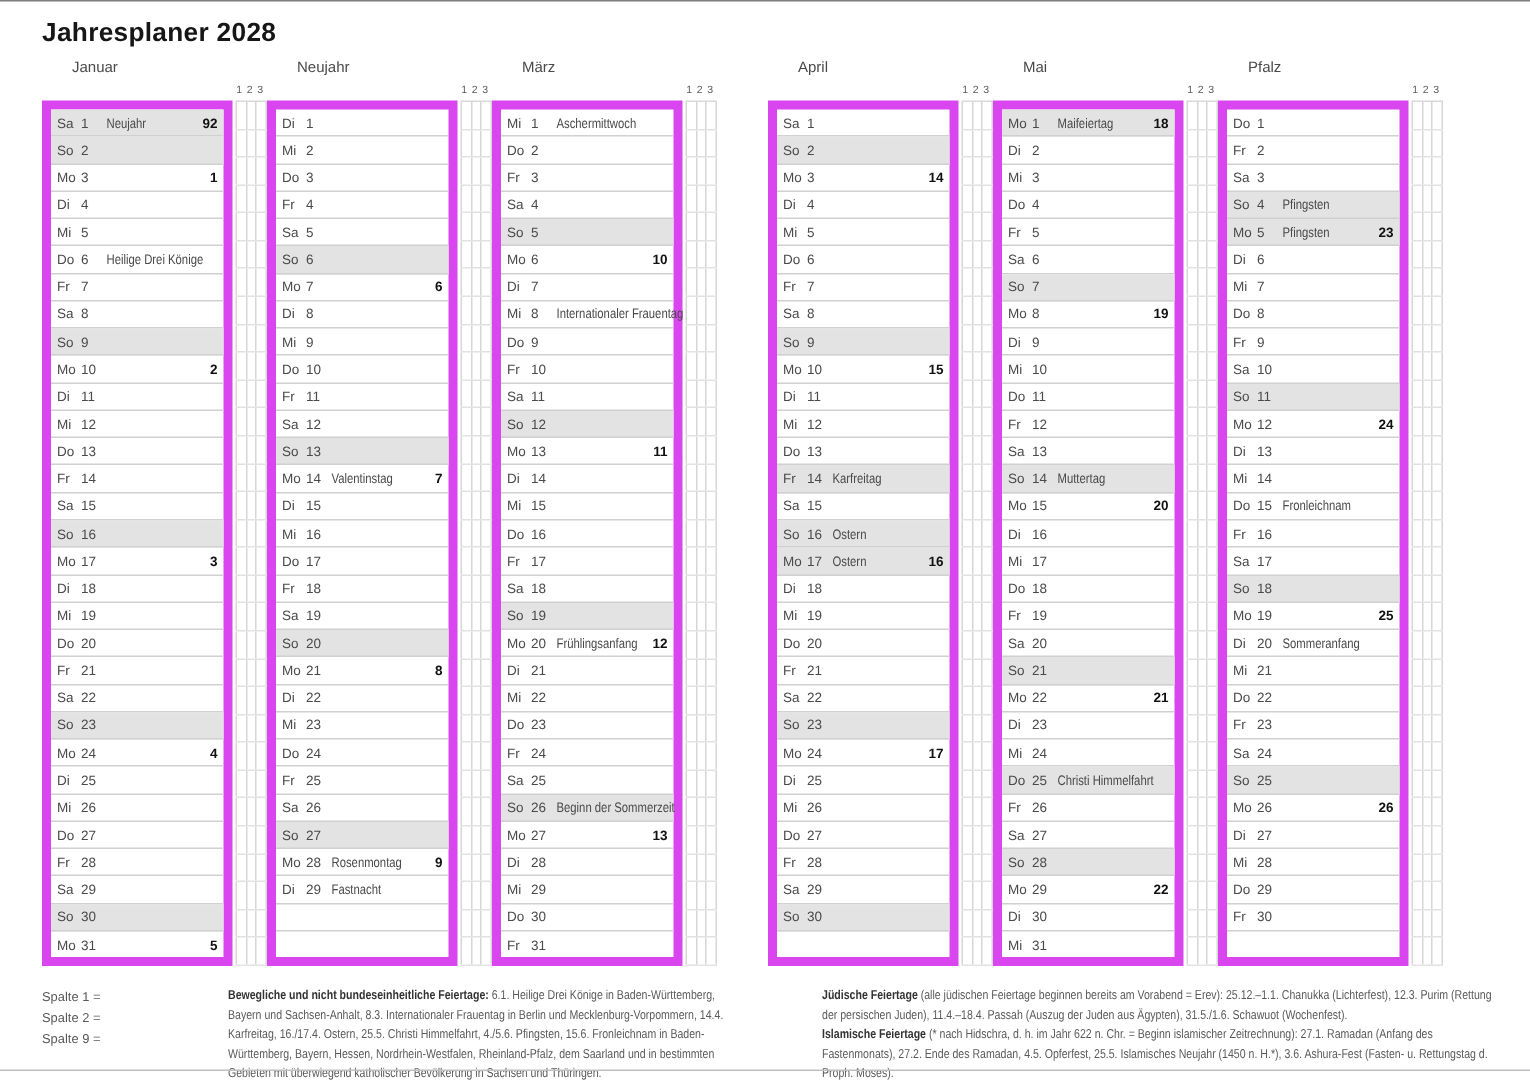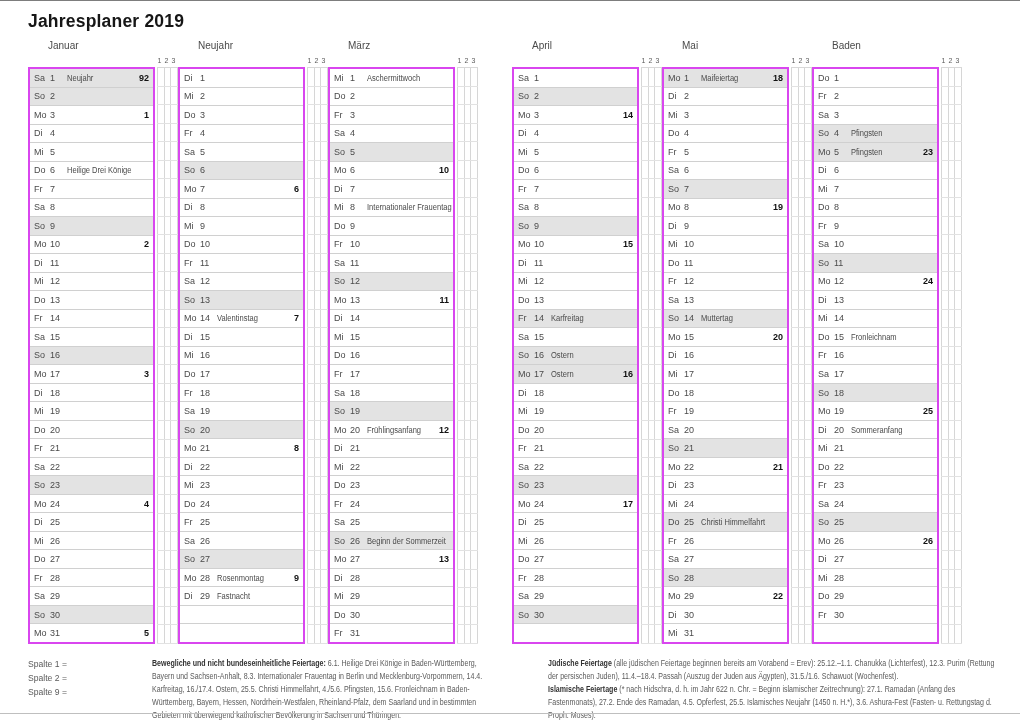--- a/index.html
+++ b/index.html
@@ -13,21 +13,21 @@
   .title{position:absolute;left:28px;top:11px;margin:0;font-size:17.5px;font-weight:700;color:#161616;letter-spacing:.2px;}
   .calendar{position:absolute;left:28px;top:38px;display:flex;}
   .group{display:flex;}
   .group + .group{margin-left:34px;}
   .month{width:150px;box-sizing:border-box;}
   .month-name{font-size:10px;line-height:16px;height:16px;padding-left:20px;color:#4a4a4a;}
   .cols-header{height:13px;display:flex;justify-content:flex-end;padding-right:1px;}
   .cols-header span{width:7px;text-align:center;font-size:7px;line-height:13px;color:#5a5a5a;}
   .tbl{display:flex;height:577px;}
   .main-col{width:127px;display:flex;flex-direction:column;box-sizing:border-box;
-    border:2px solid #d946ef;background:#fff;}
+    border:6px solid #d946ef;background:#fff;}
   .mrow{flex:1;display:flex;align-items:center;position:relative;box-sizing:border-box;
     border-bottom:1px solid #d0d0d0;font-size:9px;}
   .mrow:last-child{border-bottom:none;}
   .mrow.shaded{background:var(--shade,#e3e3e3);}
   .wd{flex:none;width:16px;padding-left:4px;}
   .dn{flex:none;width:17px;}
   .note{flex:1;white-space:nowrap;font-size:9.2px;transform:scaleX(.82);transform-origin:0 50%;}
   .wk{position:absolute;right:4px;font-weight:700;font-size:9px;color:#111;}
   .narrow-col{width:21px;margin-left:2px;display:flex;flex-direction:column;border-top:1px solid #d8d8d8;}
   .nrow{flex:1;display:flex;box-sizing:border-box;border-bottom:1px solid #e2e2e2;}
@@ -38,21 +38,21 @@
     transform:scaleX(.82);transform-origin:0 0;}
   .fnote b{color:#333;font-weight:700;}
   .fnote-movable{left:152px;width:425px;}
   .fnote-religious{left:548px;width:556px;}
 </style>
 </head>
 <body>
 
 <div class="top-rule"></div>
 
-<h1 class="title">Jahresplaner 2019</h1>
+<h1 class="title">Jahresplaner 2028</h1>
 
 <div class="calendar">
   <div class="group">
       <div class="month">
         <div class="month-name">Januar</div>
         <div class="cols-header">
           <span>1</span>
           <span>2</span>
           <span>3</span>
         </div>
@@ -1820,21 +1820,21 @@
             </div>
             <div class="nrow">
               <span class="ncell"></span>
               <span class="ncell"></span>
               <span class="ncell"></span>
             </div>
           </div>
         </div>
       </div>
       <div class="month">
-        <div class="month-name">Baden</div>
+        <div class="month-name">Pfalz</div>
         <div class="cols-header">
           <span>1</span>
           <span>2</span>
           <span>3</span>
         </div>
         <div class="tbl">
           <div class="main-col">
             <div class="mrow">
               <span class="wd">Do</span>
               <span class="dn">1</span>

